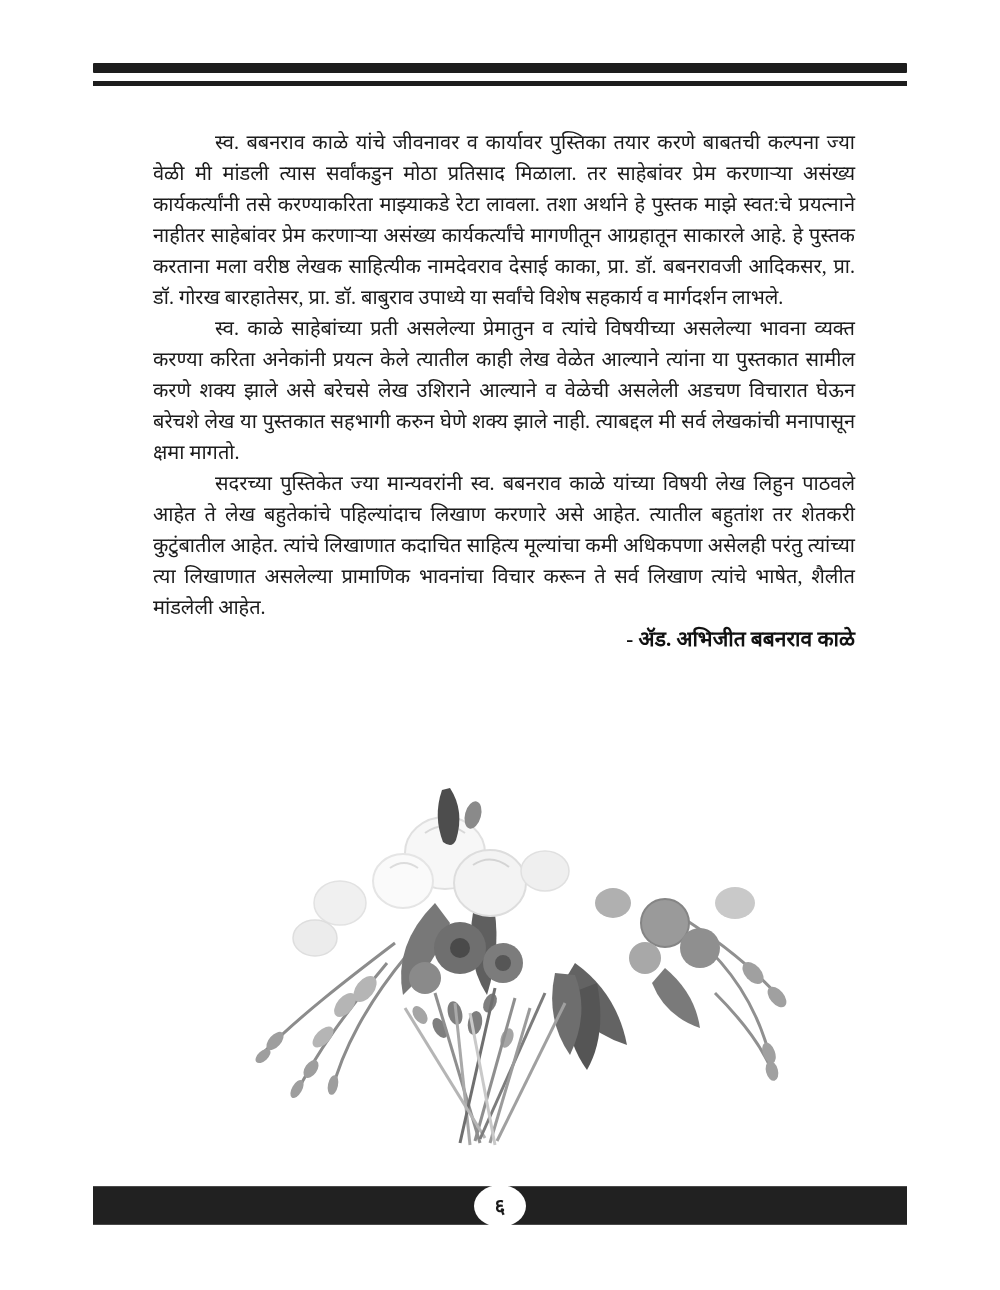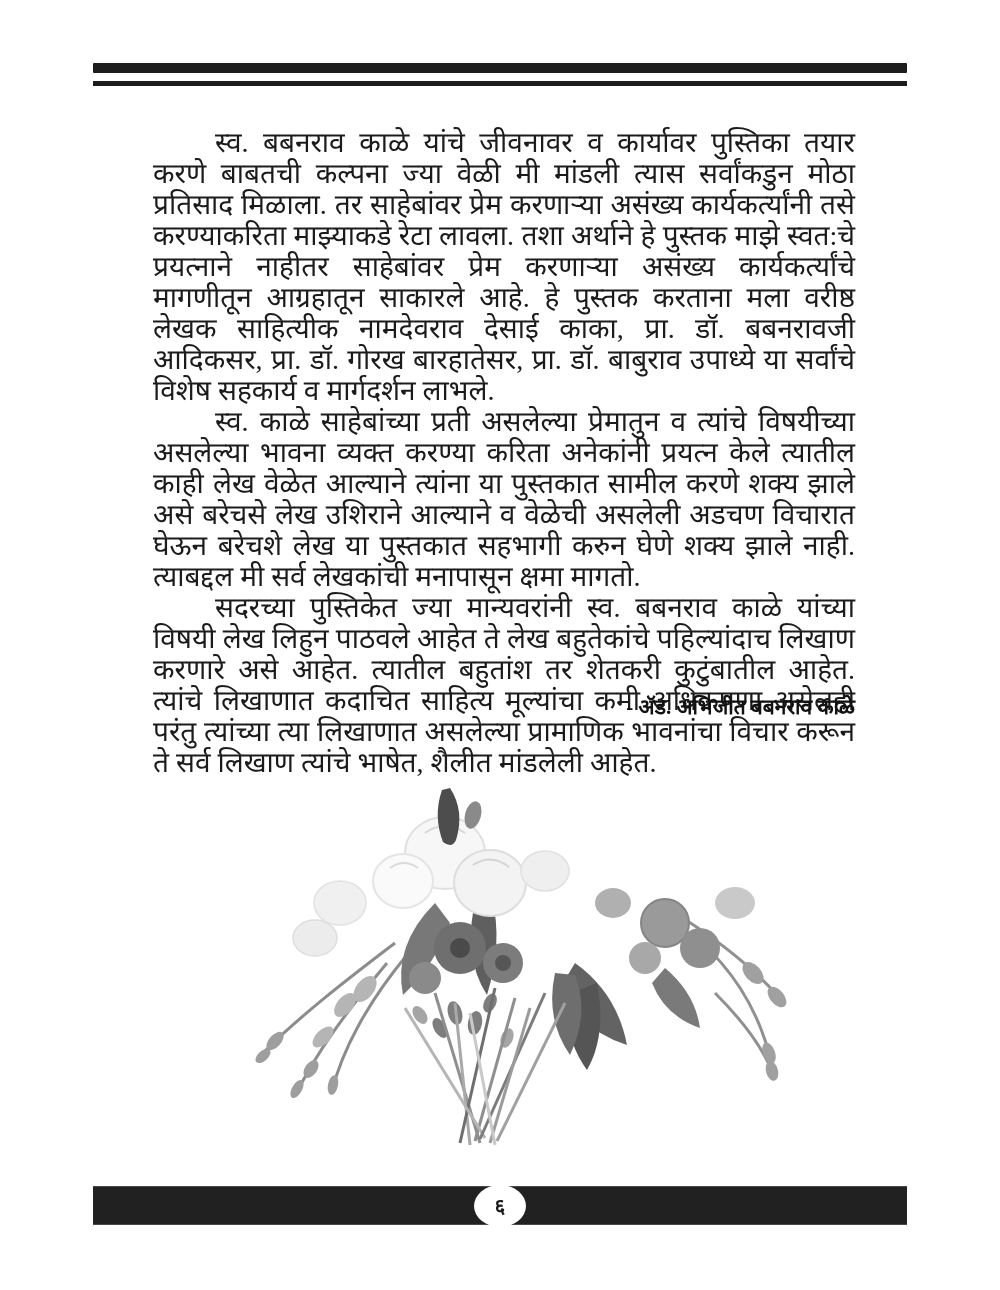--- a/index.html
+++ b/index.html
@@ -6,25 +6,25 @@
   body{
     width:1000px;height:1290px;position:relative;background:#ffffff;
     font-family:"Liberation Serif","DejaVu Serif",serif;color:#1a1a1a;
     overflow:hidden;
   }
   .rule{position:absolute;left:93px;width:814px;background:#1d1d1d;}
   .rule-thick{top:63px;height:10px;border-radius:1px;}
   .rule-thin{top:81px;height:5px;}
   .text-block{
     position:absolute;left:153px;top:127px;width:702px;
-    font-size:28px;line-height:31px;text-align:justify;color:#1b1b1b;
+    font-size:20px;line-height:31px;text-align:justify;color:#1b1b1b;
   }
   .text-block p{margin:0;text-indent:62px;}
   .signature{
-    position:absolute;left:153px;top:692px;width:702px;
+    position:absolute;left:153px;top:624px;width:702px;
     text-align:right;font-weight:bold;font-size:21px;color:#111;
   }
   .bouquet{position:absolute;left:245px;top:753px;width:555px;height:395px;}
   .footer-bar{
     position:absolute;left:93px;top:1186px;width:814px;height:37px;
     background:#212121;border-top:1px solid #4a4a4a;border-bottom:1px solid #4a4a4a;
   }
   .page-oval{
     position:absolute;left:50%;top:50%;transform:translate(-50%,-50%);
     width:52px;height:42px;background:#ffffff;border-radius:50%;

